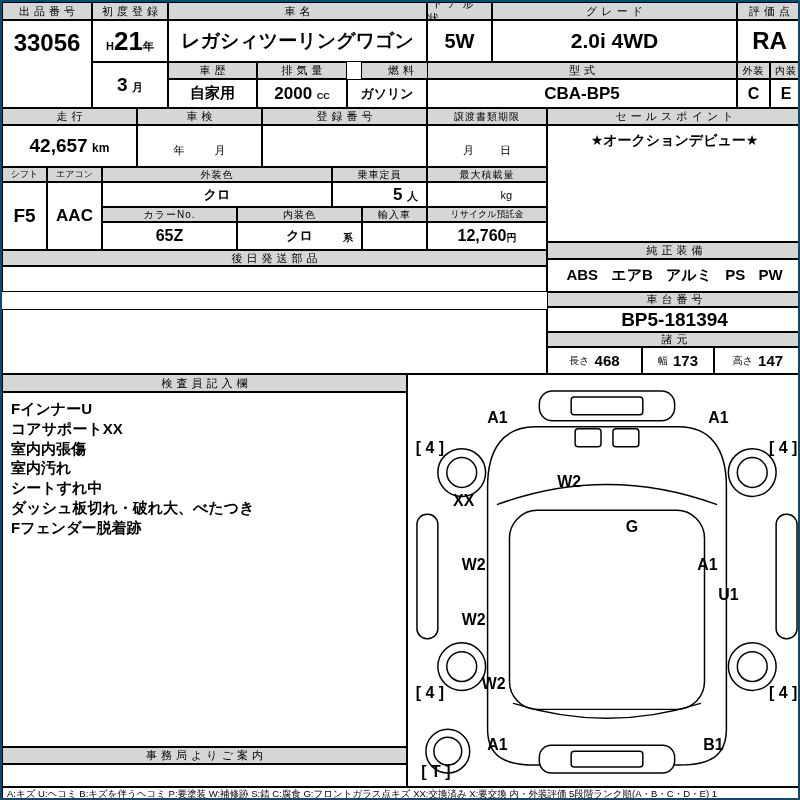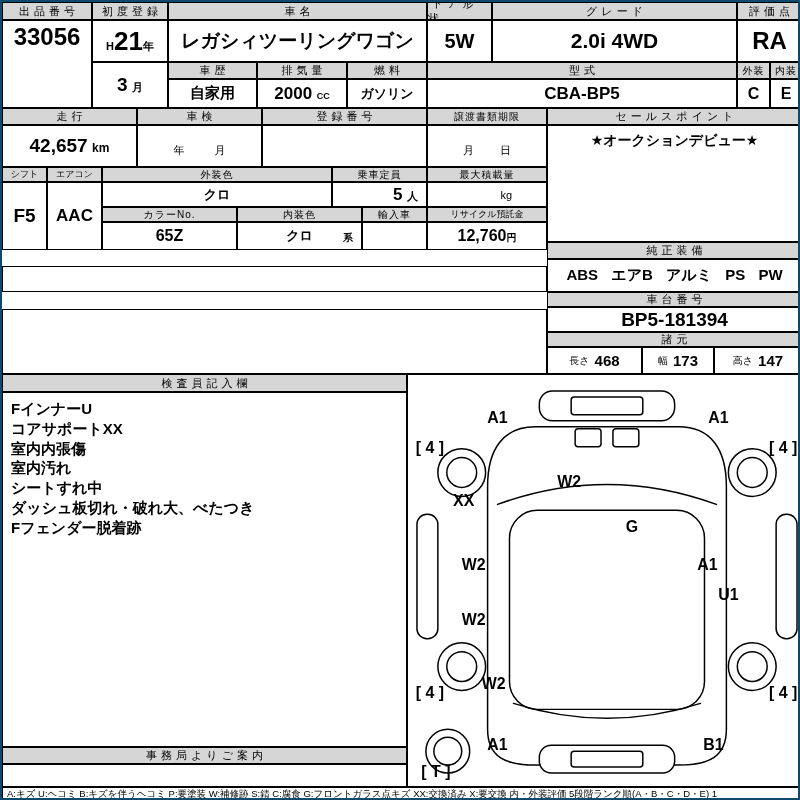--- a/index.html
+++ b/index.html
@@ -13,29 +13,29 @@
   .val { font-weight:bold; }
   .line { display:inline-block; white-space:nowrap; }
   .t9  { font-size:9px; }  .t10 { font-size:10px; } .t11 { font-size:11px; font-weight:normal; }
   .t12 { font-size:12px; } .t13 { font-size:13px; } .t14 { font-size:14px; }
   .t15 { font-size:15px; } .t16 { font-size:16px; } .t17 { font-size:17px; }
   .t19 { font-size:19px; } .t20 { font-size:20px; } .t21 { font-size:21px; }
   .t24 { font-size:24px; } .t26 { font-size:26px; }
   .b { font-weight:bold; }
 
   
-  #c-lot-h{left:0;top:0;width:90px;height:18px} #c-lot-v{left:0;top:18px;width:90px;height:88px;align-items:flex-start;padding-top:2px}
+  #c-lot-h{left:0;top:0;width:90px;height:18px} #c-lot-v{left:0;top:18px;width:90px;height:88px;align-items:flex-start;padding-top:8px}
   #c-freg-h{left:90px;top:0;width:76px;height:18px} #c-freg-y{left:90px;top:18px;width:76px;height:42px} #c-freg-m{left:90px;top:60px;width:76px;height:46px}
   #c-name-h{left:166px;top:0;width:259px;height:18px} #c-name-v{left:166px;top:18px;width:259px;height:42px}
   #c-door-h{left:425px;top:0;width:65px;height:18px} #c-door-v{left:425px;top:18px;width:65px;height:42px}
   #c-grade-h{left:490px;top:0;width:245px;height:18px} #c-grade-v{left:490px;top:18px;width:245px;height:42px}
   #c-score-h{left:735px;top:0;width:65px;height:18px} #c-score-v{left:735px;top:18px;width:65px;height:42px}
   #c-hist-h{left:166px;top:60px;width:89px;height:17px} #c-hist-v{left:166px;top:77px;width:89px;height:29px}
   #c-disp-h{left:255px;top:60px;width:90px;height:17px} #c-disp-v{left:255px;top:77px;width:90px;height:29px}
-  #c-fuel-h{left:345px;top:60px;width:80px;height:17px} #c-fuel-v{left:345px;top:77px;width:80px;height:29px}
+  #c-fuel-h{left:359px;top:60px;width:80px;height:17px} #c-fuel-v{left:345px;top:77px;width:80px;height:29px}
   #c-model-h{left:425px;top:60px;width:310px;height:17px} #c-model-v{left:425px;top:77px;width:310px;height:29px}
   #c-extg-h{left:735px;top:60px;width:33px;height:17px} #c-intg-h{left:768px;top:60px;width:32px;height:17px}
   #c-extg-v{left:735px;top:77px;width:33px;height:29px} #c-intg-v{left:768px;top:77px;width:32px;height:29px}
   #c-mil-h{left:0;top:106px;width:135px;height:17px} #c-mil-v{left:0;top:123px;width:135px;height:42px}
   #c-shk-h{left:135px;top:106px;width:125px;height:17px} #c-shk-v{left:135px;top:123px;width:125px;height:42px;align-items:flex-end;padding-bottom:8px;gap:30px}
   #c-reg-h{left:260px;top:106px;width:165px;height:17px} #c-reg-v{left:260px;top:123px;width:165px;height:42px}
   #c-tra-h{left:425px;top:106px;width:120px;height:17px} #c-tra-v{left:425px;top:123px;width:120px;height:42px;align-items:flex-end;padding-bottom:8px;gap:26px}
   #c-sp-h{left:545px;top:106px;width:255px;height:17px} #c-sp-v{left:545px;top:123px;width:255px;height:117px;align-items:flex-start;padding-top:6px}
   #c-shift-h{left:0;top:165px;width:45px;height:15px} #c-shift-v{left:0;top:180px;width:45px;height:68px}
   #c-ac-h{left:45px;top:165px;width:55px;height:15px} #c-ac-v{left:45px;top:180px;width:55px;height:68px}
@@ -159,20 +159,21 @@
   </div>
 
   <div class="c hdr-sm" id="c-imp-h">輸入車</div>
   <div class="c val" id="c-imp-v"></div>
 
   <div class="c hdr-xs" id="c-rec-h">リサイクル預託金</div>
   <div class="c val" id="c-rec-v">
     <span class="line"><span class="t16">12,760</span><span class="t10">円</span></span>
   </div>
 
+  <div class="c hdr" id="c-lp-h">後日発送部品</div>
   <div class="c val" id="c-lp-v"></div>
 
   <div class="c hdr" id="c-eq-h">純正装備</div>
   <div class="c val t15" id="c-eq-v">ABS エアB アルミ PS PW</div>
 
   <div class="c val" id="c-note-v"></div>
 
   <div class="c hdr" id="c-ch-h">車台番号</div>
   <div class="c val t19" id="c-ch-v">BP5-181394</div>
 

